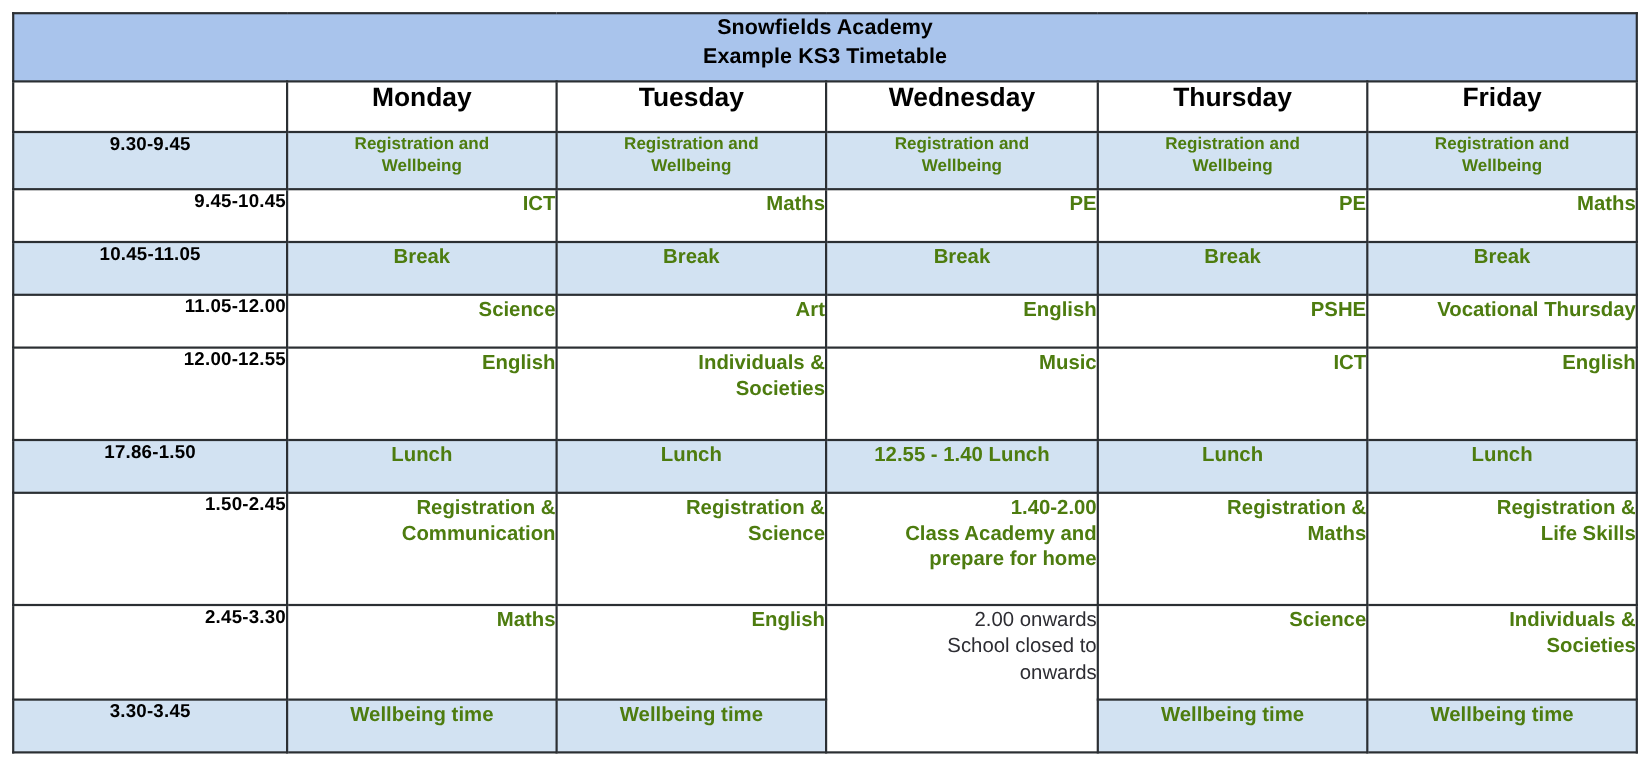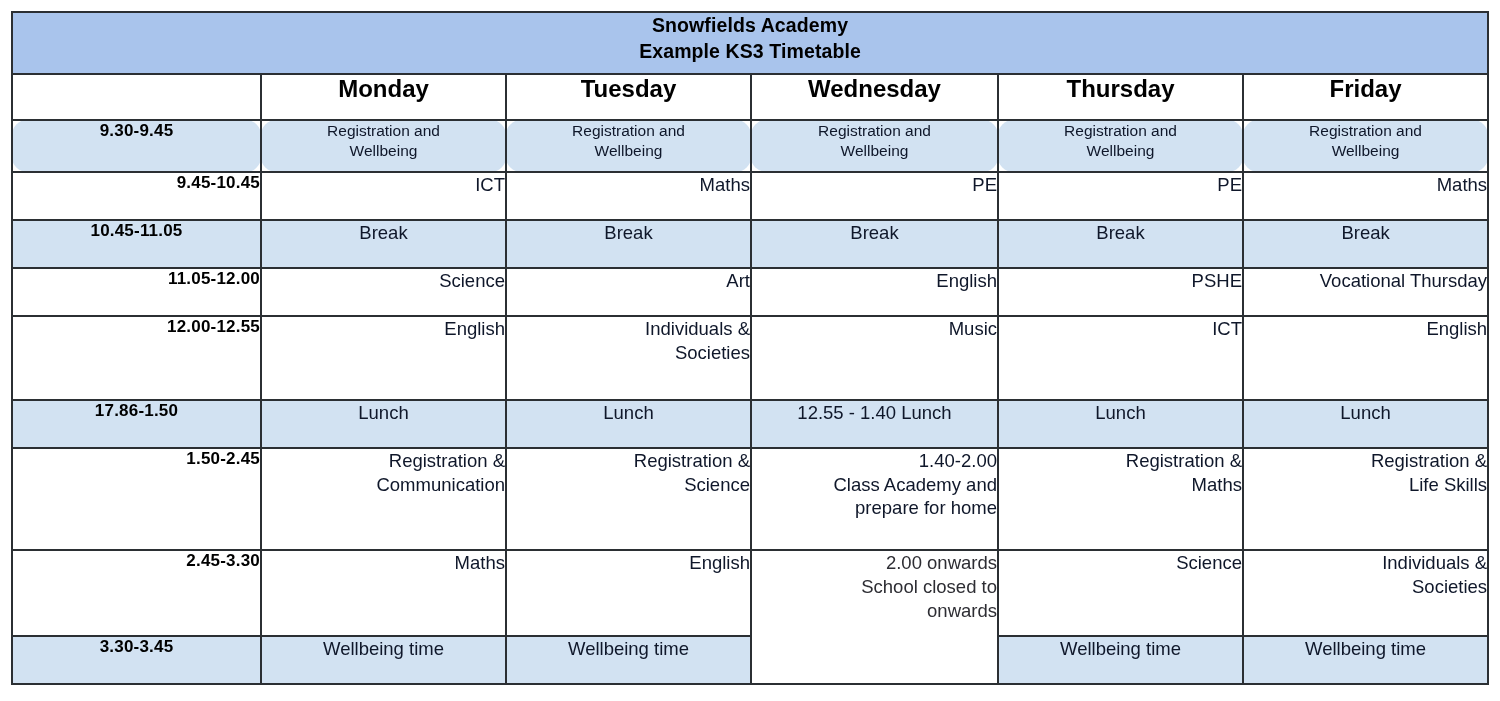--- a/index.html
+++ b/index.html
@@ -64,22 +64,22 @@
   td.time-cell {
     font-weight: bold;
     font-size: 17px;
     color: #000000;
     padding-top: 13px;
     letter-spacing: 0.2px;
   }
   
   td.slot {
     font-size: 18.5px;
-    color: #0f172a;
-    font-weight: 400;
+    color: #4d7c0f;
+    font-weight: 700;
     padding-top: 12px;
     padding-left: 4px;
     padding-right: 4px;
     line-height: 1.28;
   }
   td.slot.small {
     font-size: 15.5px;
     line-height: 1.3;
   }
   td.mid { vertical-align: middle; padding-top: 0; }
@@ -91,21 +91,21 @@
     background: #bfbfbf;
     font-size: 18.5px;
     color: #2d2d33;
     vertical-align: middle;
     padding: 0 6px;
     line-height: 1.3;
   }
   .ln { display: block; }
 
   
-  tr.r-reg  td { height: 50px; border-radius: 15px; }
+  tr.r-reg  td { height: 50px; }
   tr.r-1    td { height: 46px; }
   tr.r-brk  td { height: 46px; }
   tr.r-2    td { height: 46px; }
   tr.r-3    td { height: 82px; padding-left: 16px; }
   tr.r-lun  td { height: 46px; }
   tr.r-4    td { height: 100px; border-radius: 19px; }
   tr.r-5    td { height: 84px; }
   tr.r-6    td { height: 46px; }
 </style>
 </head>

